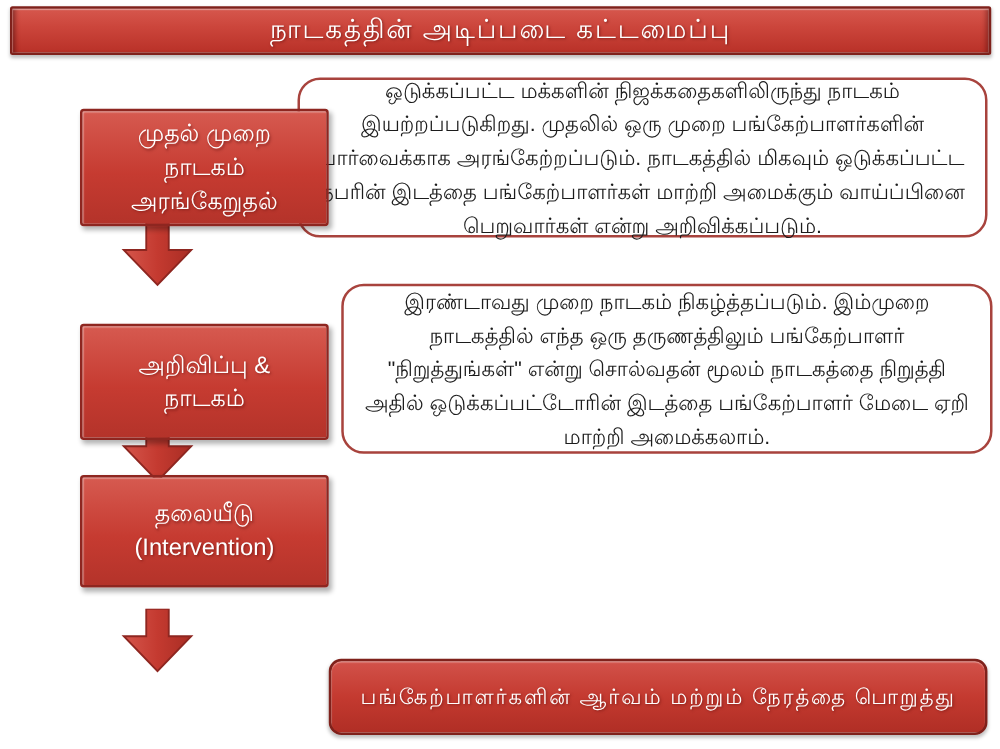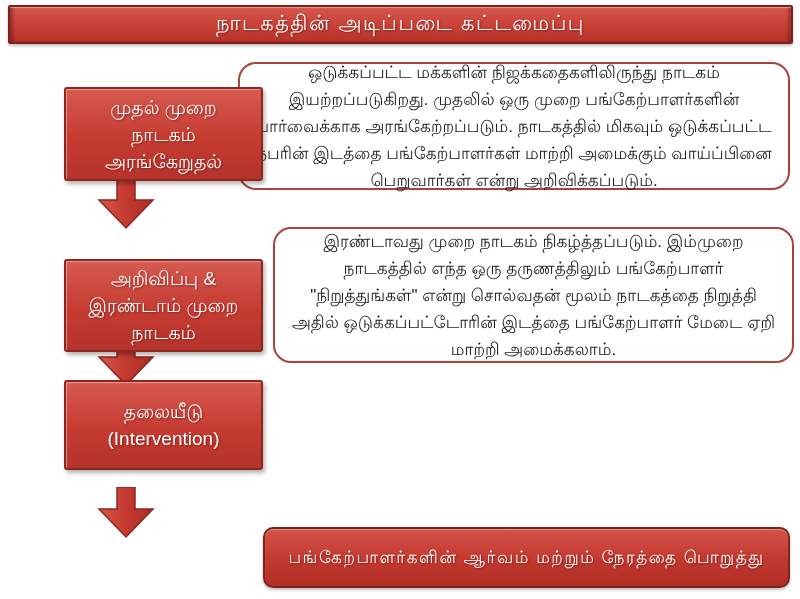--- a/index.html
+++ b/index.html
@@ -134,21 +134,20 @@
         <stop offset="0.5" stop-color="#c43a30"></stop>
         <stop offset="1" stop-color="#a92d24"></stop>
       </linearGradient>
     </defs>
     <polygon points="23,0 41,0 41,22 59,22 32,50 5,22 23,22" fill="url(#agrad)" stroke="#8e2620" stroke-width="1.5"></polygon>
   </svg>
 
   <div class="step-box" id="step-box-2">
     <div>
       <span>அறிவிப்பு &amp;</span>
-      <span>இரண்டாம் முறை</span>
       <span>நாடகம்</span>
     </div>
   </div>
 
   <svg class="arrow" id="arrow-2" viewBox="0 0 64 52">
     <polygon points="23,0 41,0 41,22 59,22 32,50 5,22 23,22" fill="url(#agrad)" stroke="#8e2620" stroke-width="1.5"></polygon>
   </svg>
 
   <div class="step-box" id="step-box-3">
     <div>

